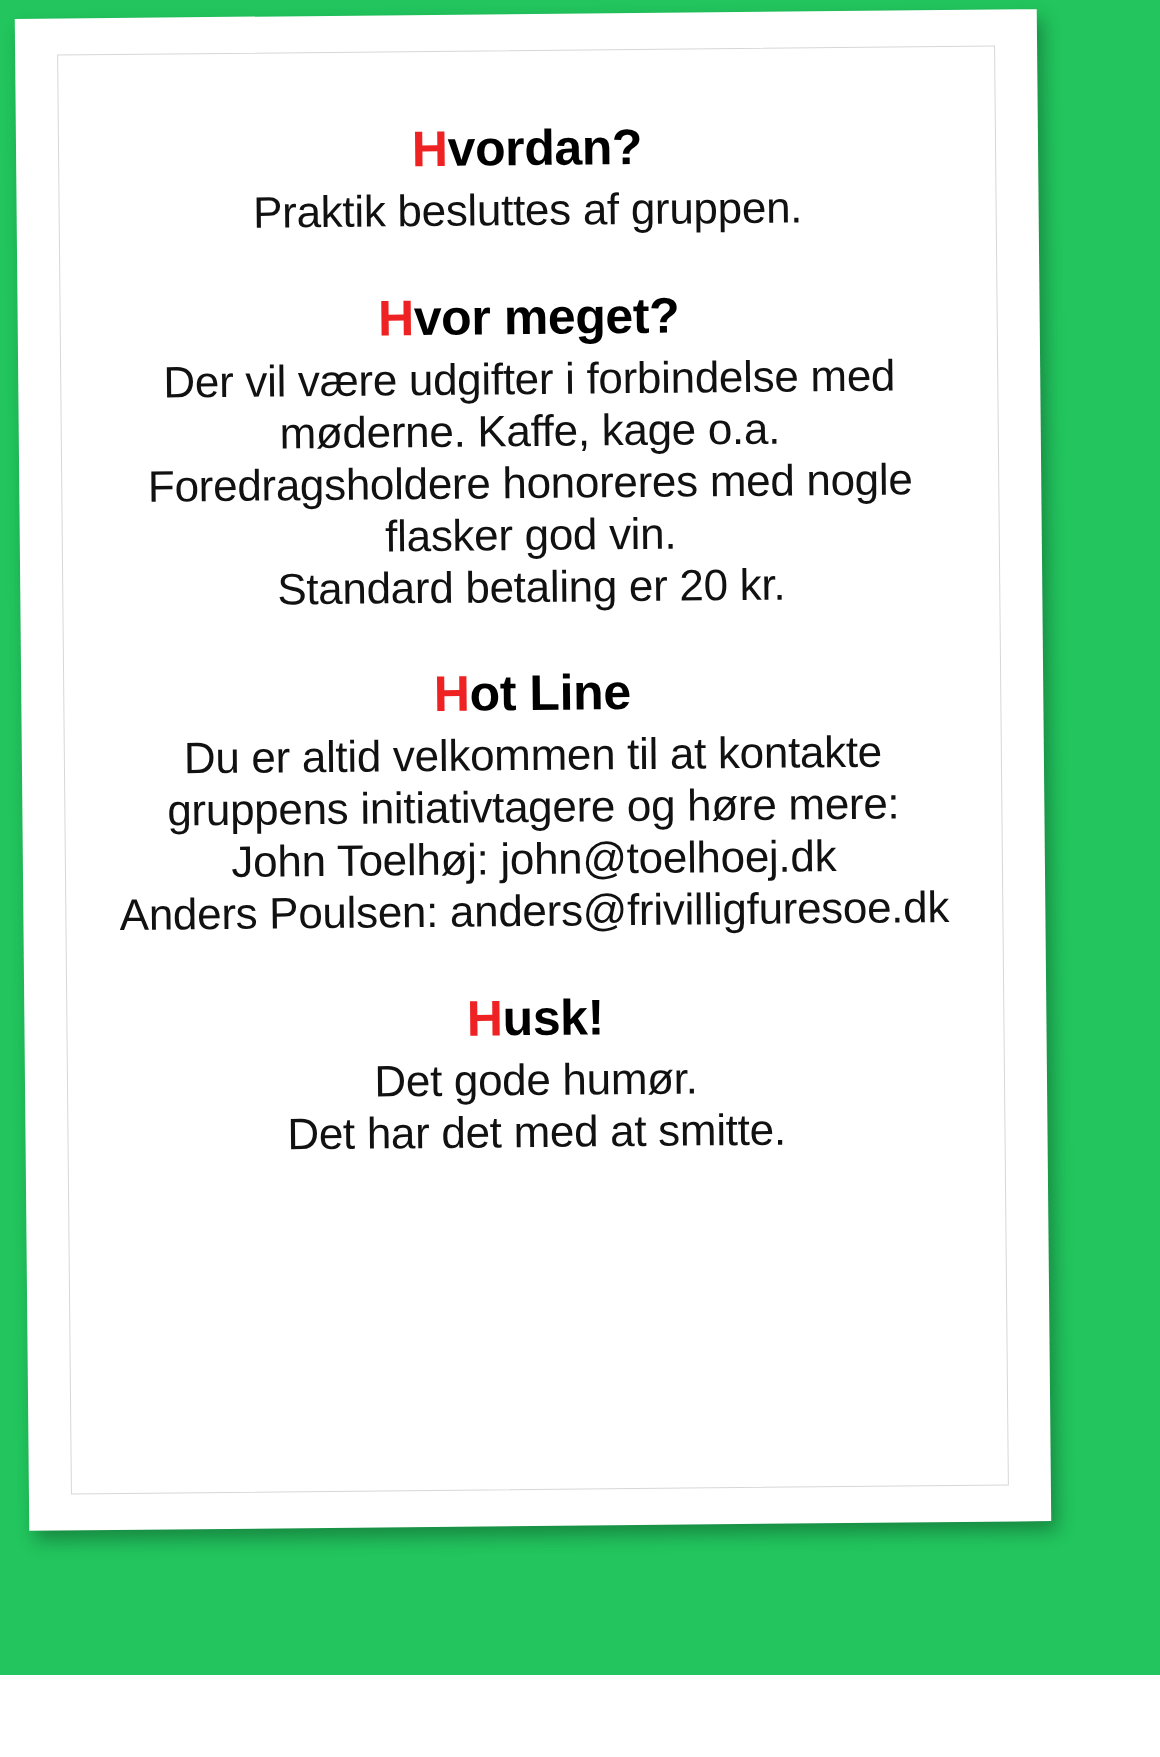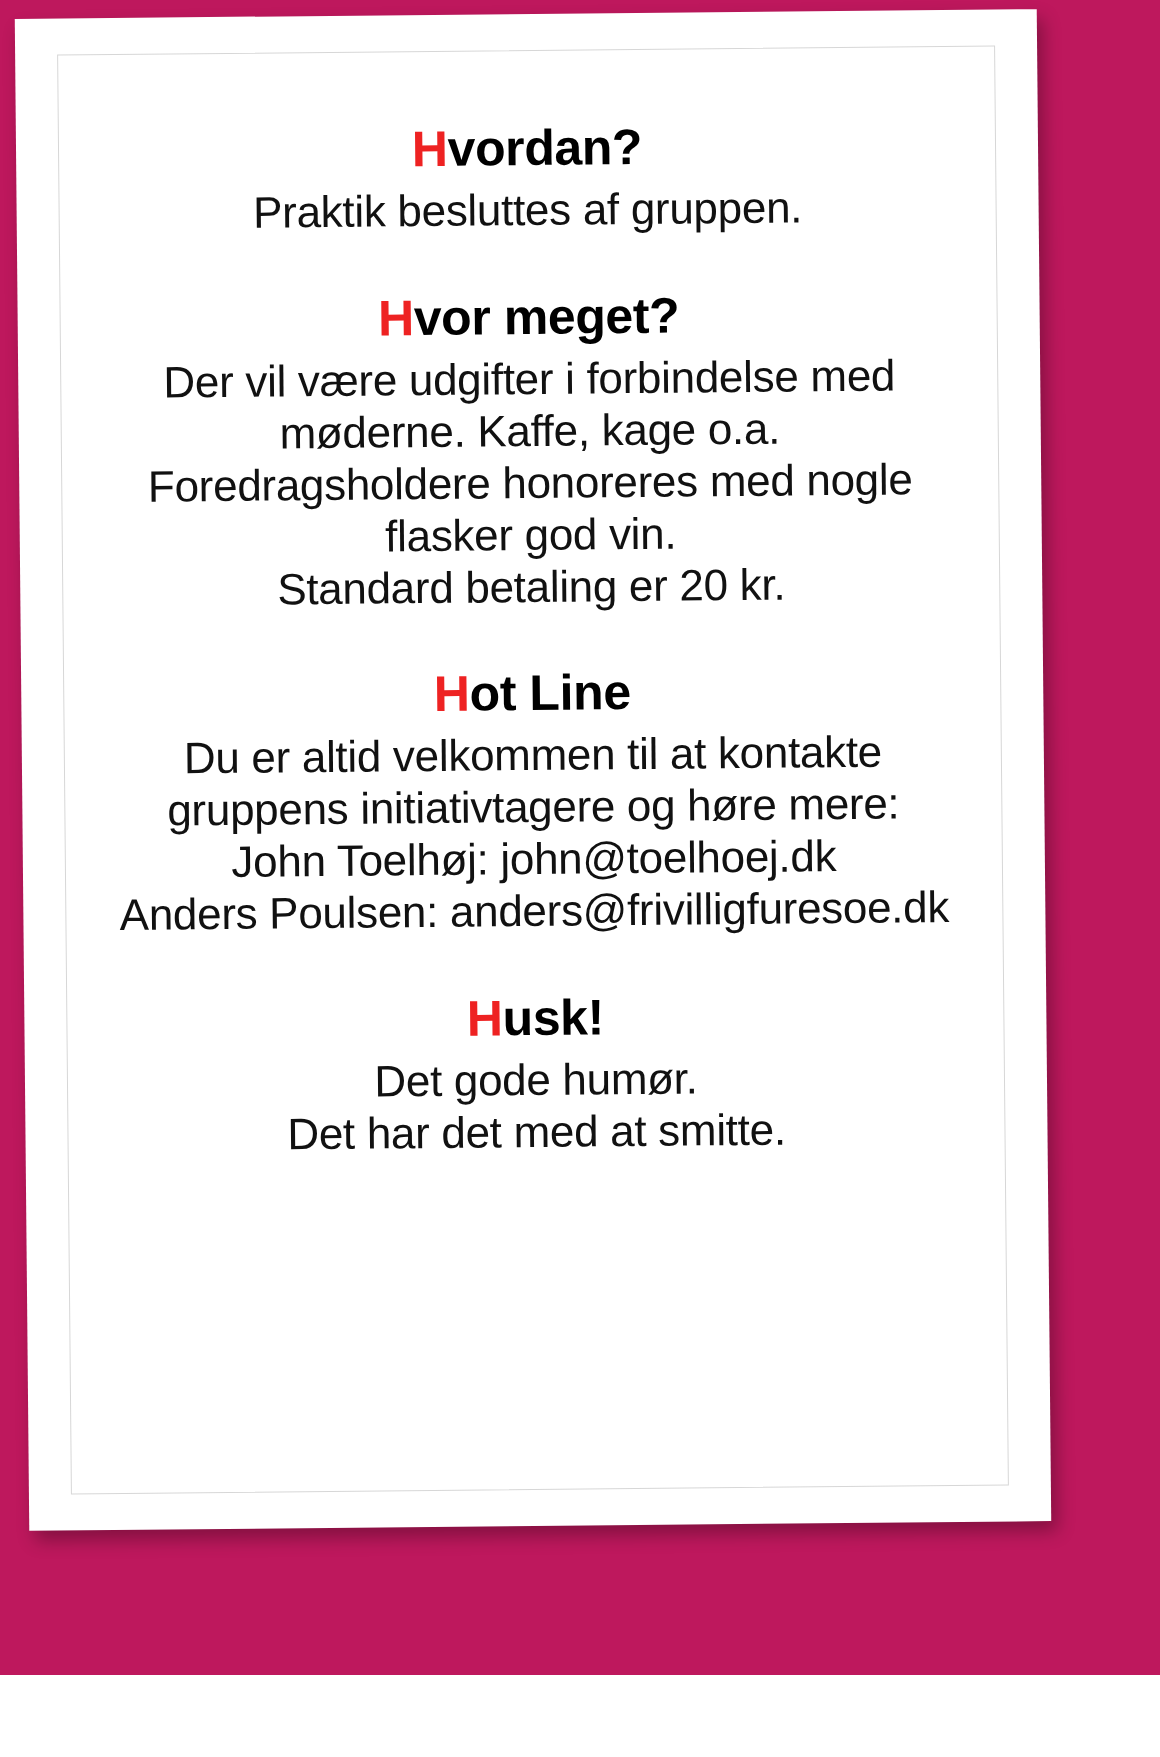--- a/index.html
+++ b/index.html
@@ -11,21 +11,21 @@
     width: 1160px;
     height: 1757px;
     font-family: "Liberation Sans", sans-serif;
     overflow: hidden;
   }
 
   .page-wrap {
     position: relative;
     width: 1160px;
     height: 1675px;
-    background: #be185d;
+    background: #22c55e;
   }
 
   
   .card {
     position: absolute;
     left: 22px;
     top: 14px;
     width: 1022px;
     height: 1512px;
     background: #ffffff;

